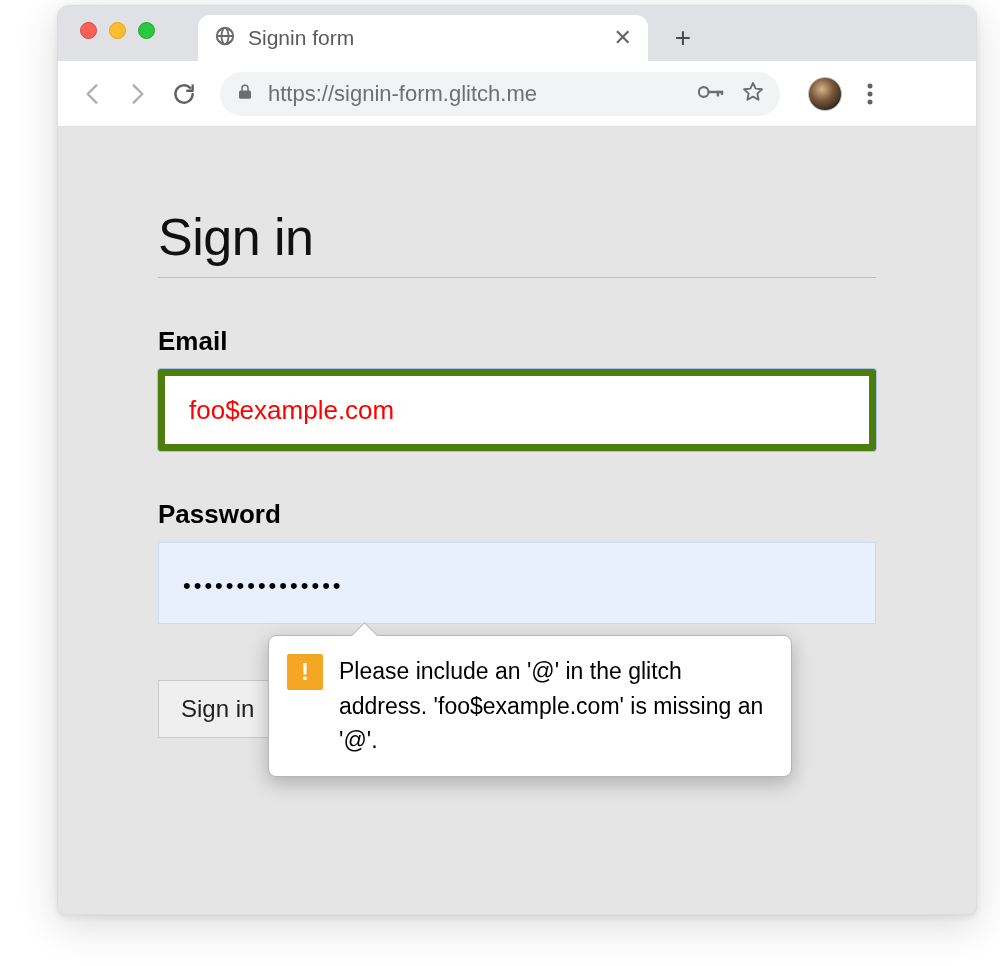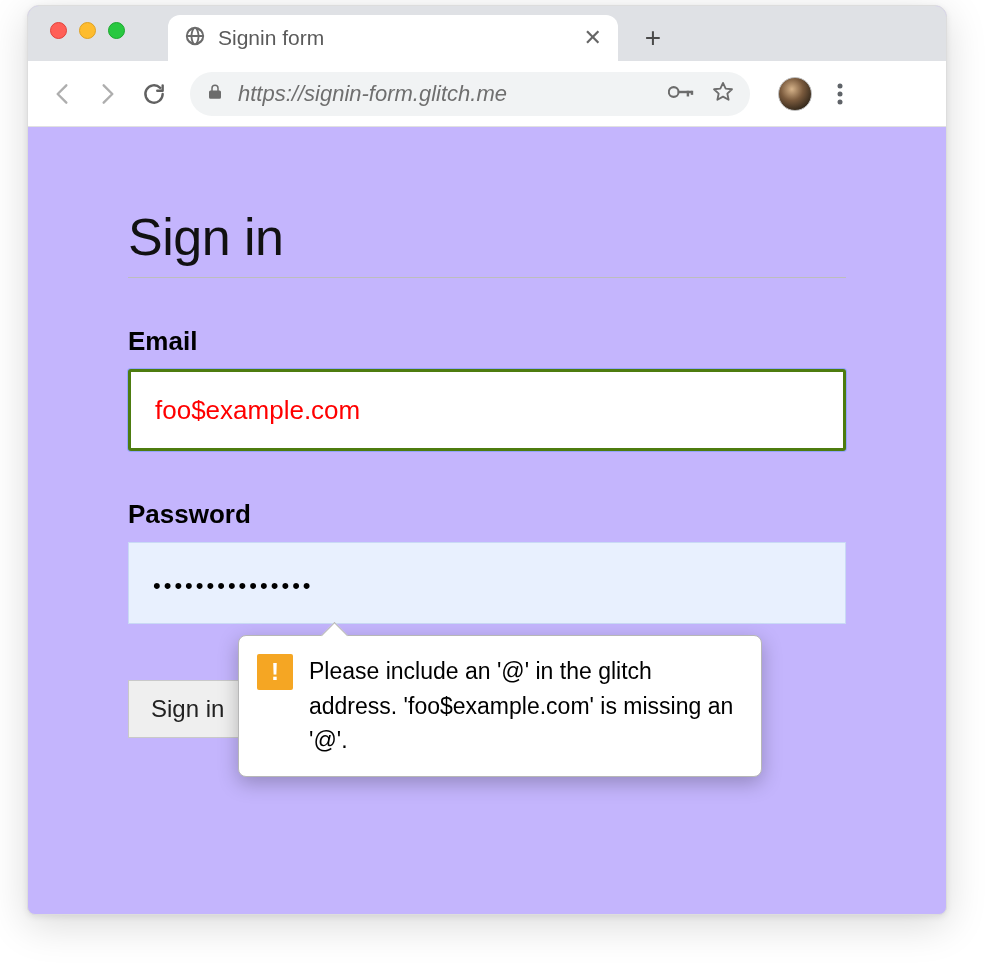--- a/index.html
+++ b/index.html
@@ -5,25 +5,25 @@
   * { box-sizing: border-box; margin: 0; padding: 0; }
   body {
     font-family: -apple-system, BlinkMacSystemFont, "Helvetica Neue", Arial, sans-serif;
     background: #fff;
     width: 1000px;
     height: 966px;
     position: relative;
   }
   .window {
     position: absolute;
-    left: 27px;
+    left: 57px;
     top: 5px;
     width: 920px;
     height: 910px;
-    background: #c4b5fd;
+    background: #e5e5e5;
     border-radius: 12px 12px 8px 8px;
     box-shadow: 0 10px 40px rgba(0,0,0,0.15), 0 2px 6px rgba(0,0,0,0.08);
     overflow: hidden;
     border: 1px solid #ddd;
   }
 
   
   .tab-strip {
     height: 55px;
     background: #dfe1e5;
@@ -104,21 +104,20 @@
     flex: 1;
     height: 44px;
     background: #f1f3f4;
     border-radius: 22px;
     display: flex;
     align-items: center;
     padding: 0 16px;
     gap: 14px;
     margin: 0 8px;
     max-width: 560px;
-    font-style: italic;
   }
   .omnibox .url { color: #6f6f6f; font-size: 22px; }
   .omnibox .right-icons { margin-left: auto; display: flex; gap: 18px; align-items: center; }
   .lock-icon svg { width: 18px; height: 18px; fill: #6c6c6c; }
   .key-icon svg { width: 26px; height: 18px; fill: #6c6c6c; }
   .star-icon svg { width: 22px; height: 22px; stroke: #6c6c6c; fill: none; stroke-width: 2; }
 
   .avatar {
     width: 34px; height: 34px; border-radius: 50%;
     background: radial-gradient(circle at 40% 35%, #d6b38a 0%, #7a5a3d 40%, #2e2418 80%);
@@ -156,21 +155,21 @@
     width: 100%;
     height: 82px;
     font-size: 26px;
     padding: 0 24px;
     border: 1px solid #b7b7b7;
     background: #fff;
     outline: none;
   }
   .input.invalid {
     color: #ff0000;
-    border: 3px solid #4d7c0f;
+    border: 7px solid #4d7c0f;
     border-radius: 3px;
     box-shadow: 0 0 0 1px rgba(59,130,246,0.35);
   }
   .input.autofill {
     background: #e8f0fe;
     border: 1px solid #c9daf5;
     letter-spacing: 3px;
     font-size: 22px;
     color: #000;
     padding-top: 6px;

